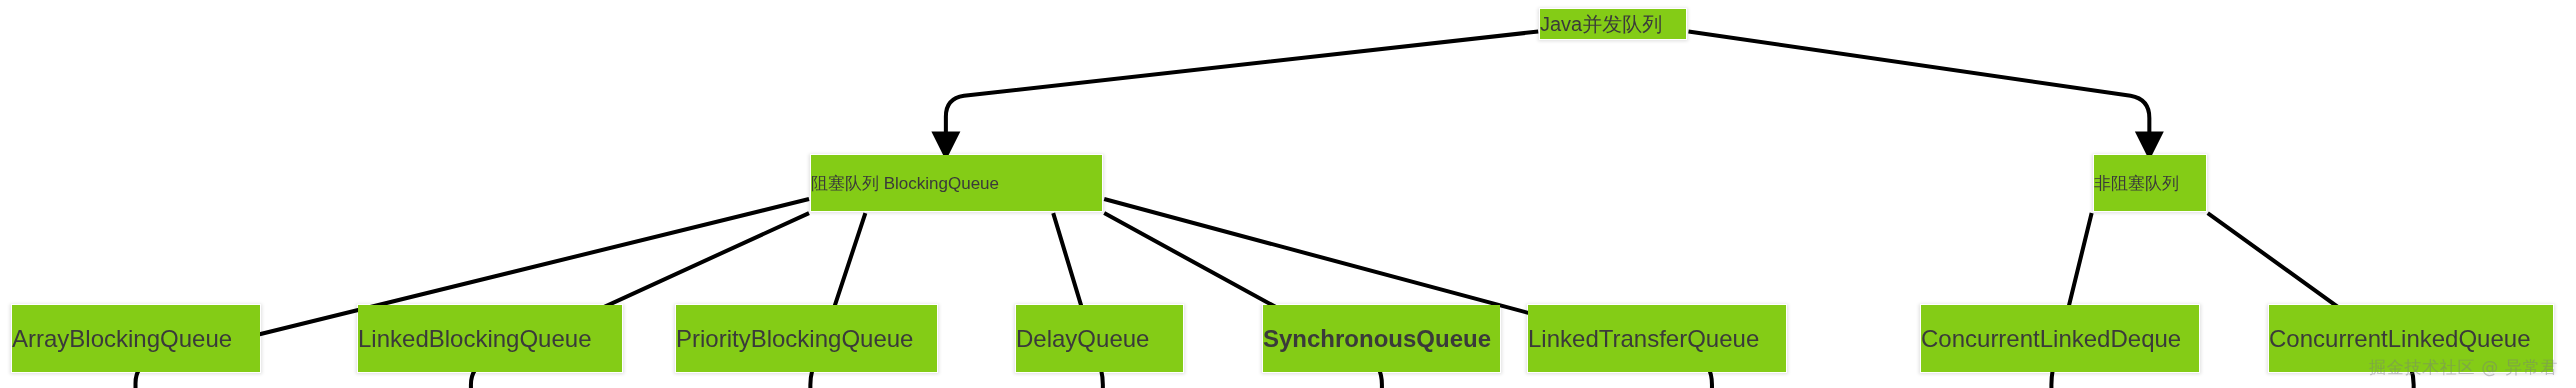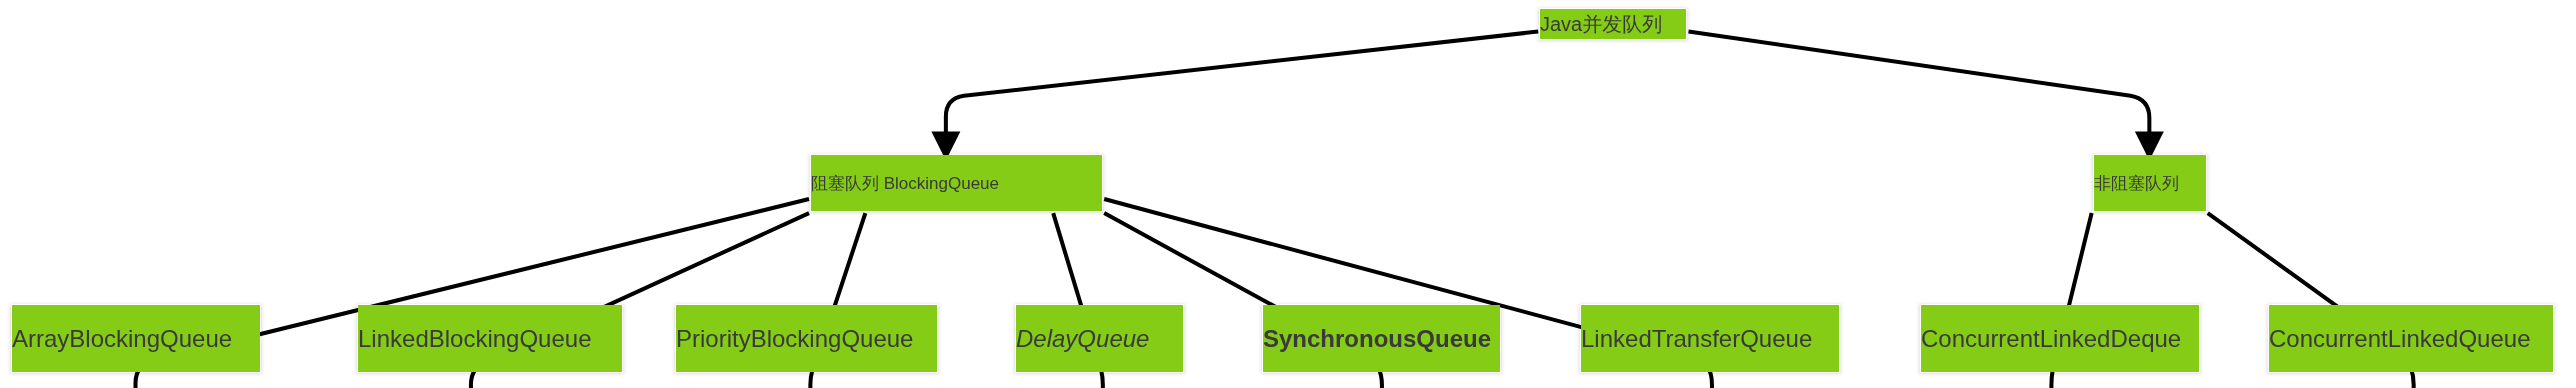--- a/index.html
+++ b/index.html
@@ -96,32 +96,33 @@
       </div>
       <div class="node leaf" style="left: 10px; top: 303px; width: 252px; height: 71px;">
         <span class="node-label">ArrayBlockingQueue</span>
       </div>
       <div class="node leaf" style="left: 356px; top: 303px; width: 268px; height: 71px;">
         <span class="node-label">LinkedBlockingQueue</span>
       </div>
       <div class="node leaf" style="left: 674px; top: 303px; width: 265px; height: 71px;">
         <span class="node-label">PriorityBlockingQueue</span>
       </div>
-      <div class="node leaf" style="left: 1014px; top: 303px; width: 171px; height: 71px; font-style: italic;">
+      <div class="node leaf" style="left: 1014px; top: 303px; width: 171px; height: 71px;">
         <span class="node-label">DelayQueue</span>
       </div>
       <div class="node leaf" style="left: 1261px; top: 303px; width: 241px; height: 71px; font-weight: bold;">
         <span class="node-label">SynchronousQueue</span>
       </div>
-      <div class="node leaf" style="left: 1579px; top: 303px; width: 262px; height: 71px;">
+      <div class="node leaf" style="left: 1526px; top: 303px; width: 262px; height: 71px;">
         <span class="node-label">LinkedTransferQueue</span>
       </div>
       <div class="node leaf" style="left: 1919px; top: 303px; width: 282px; height: 71px;">
         <span class="node-label">ConcurrentLinkedDeque</span>
       </div>
       <div class="node leaf" style="left: 2267px; top: 303px; width: 288px; height: 71px;">
         <span class="node-label">ConcurrentLinkedQueue</span>
       </div>
     </div>
 
+  <div class="watermark" style="left: 2369px; top: 356px;">掘金技术社区 @ 异常君</div>
 
 </div>
 
 
 </body></html>

